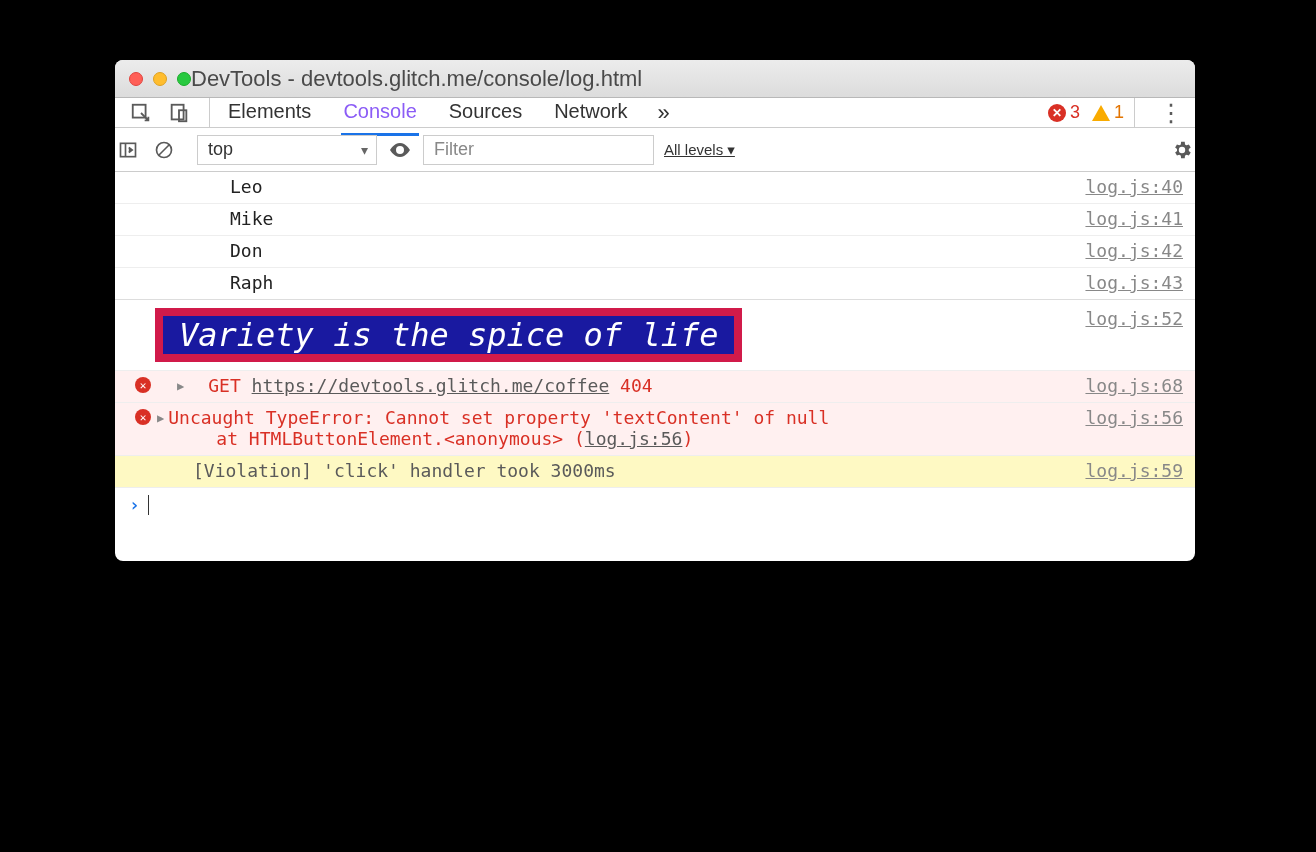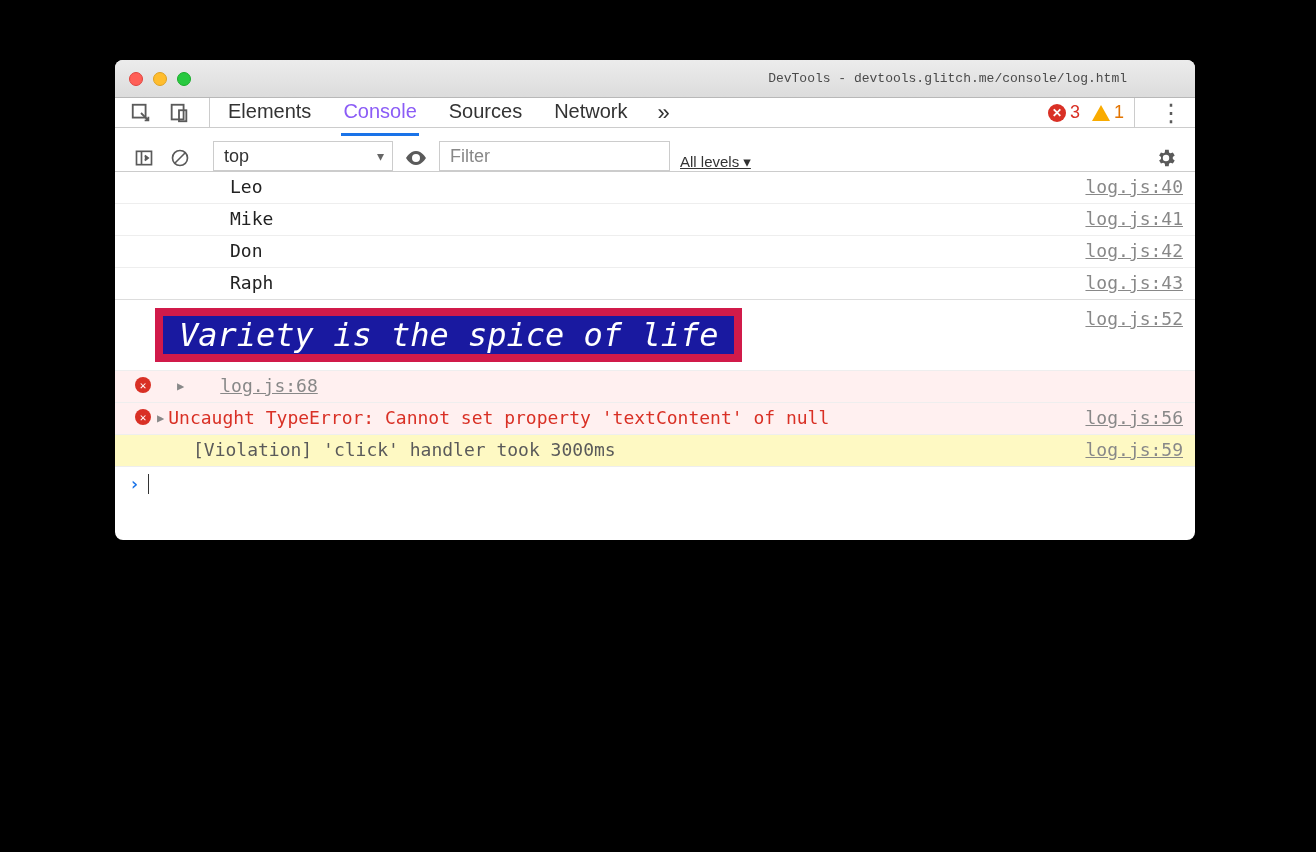--- a/index.html
+++ b/index.html
@@ -26,21 +26,21 @@
     border-bottom: 1px solid #b8b8b8;
     display: flex;
     align-items: center;
     padding: 0 14px;
   }
   .traffic { display: flex; gap: 10px; }
   .dot { width: 14px; height: 14px; border-radius: 50%; }
   .dot.red { background: #ff5f57; border: 1px solid #e0443e; }
   .dot.yellow { background: #ffbd2e; border: 1px solid #dea123; }
   .dot.green { background: #28c940; border: 1px solid #1aad2b; }
-  .title { flex: 1; text-align: right; font-size: 13px; color: #4a4a4a; font-family: Liberation Mono, monospace; }
+  .title { flex: 1; text-align: left; font-size: 22px; color: #4a4a4a; }
 
   .tabbar {
     height: 30px;
     border-bottom: 1px solid #ccc;
     display: flex;
     align-items: center;
     padding: 0 12px;
     gap: 10px;
   }
   .tabbar .iconbtn {
@@ -57,22 +57,22 @@
   .warn-badge { display:flex; align-items:center; gap:4px; font-size:18px; color:#e37400; margin-left:8px; }
   .circ { width:18px; height:18px; border-radius:50%; display:flex; align-items:center; justify-content:center; color:#fff; font-size:12px; font-weight:bold; }
   .circ.err { background:#d93025; }
   .tri.warn { width:0; height:0; border-left:9px solid transparent; border-right:9px solid transparent; border-bottom:16px solid #f9ab00; position:relative; }
   .kebab { font-size:24px; color:#5a5a5a; margin-left:14px; }
 
   .toolbar {
     height: 44px;
     border-bottom: 1px solid #ccc;
     display:flex;
-    align-items:flex-end;
-    padding: 0 16px;
+    align-items:center;
+    padding: 0 0;
     gap: 10px;
   }
   .toolbar .iconbtn { width:26px; height:26px; color:#5a5a5a; display:flex; align-items:center; justify-content:center; }
   .context-select {
     border:1px solid #ccc;
     height: 30px;
     padding: 0 28px 0 10px;
     font-size: 18px;
     color: #333;
     background:#fff;
@@ -244,32 +244,40 @@
     <div class="row styled-row">
       <div class="left">
         <div class="styled-box">Variety is the spice of life</div>
       </div>
       <a class="source">log.js:52</a>
     </div>
 
     <div class="row err-row">
       <div class="icon-err-sm">✕</div>
       <span class="expand">▶</span>
+      <div class="left msg">
+        <span>GET</span>&nbsp;
+        <span class="url">https://devtools.glitch.me/coffee</span>&nbsp;
+        <span>404</span>
+      </div>
       <a class="source">log.js:68</a>
     </div>
 
     <div class="row err-row" style="display:block; padding-bottom:6px;">
       <div style="display:flex; align-items:flex-start;">
         <div class="icon-err-sm">✕</div>
         <span class="expand">▶</span>
         <div class="left msg">
           <span>Uncaught TypeError: Cannot set property 'textContent' of null</span>
         </div>
         <a class="source">log.js:56</a>
       </div>
+      <div class="stack">
+        &nbsp;&nbsp;&nbsp;&nbsp;<span>at HTMLButtonElement.&lt;anonymous&gt; (</span><span class="link">log.js:56</span><span>)</span>
+      </div>
     </div>
 
     <div class="row warn-row">
       <div style="width:38px"></div>
       <div class="left msg">
         <span>[Violation] 'click' handler took 3000ms</span>
       </div>
       <a class="source">log.js:59</a>
     </div>
 

